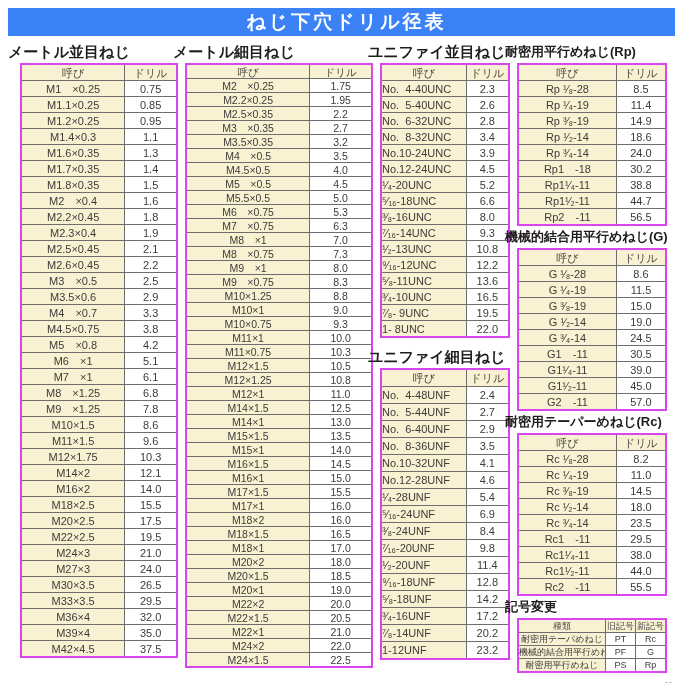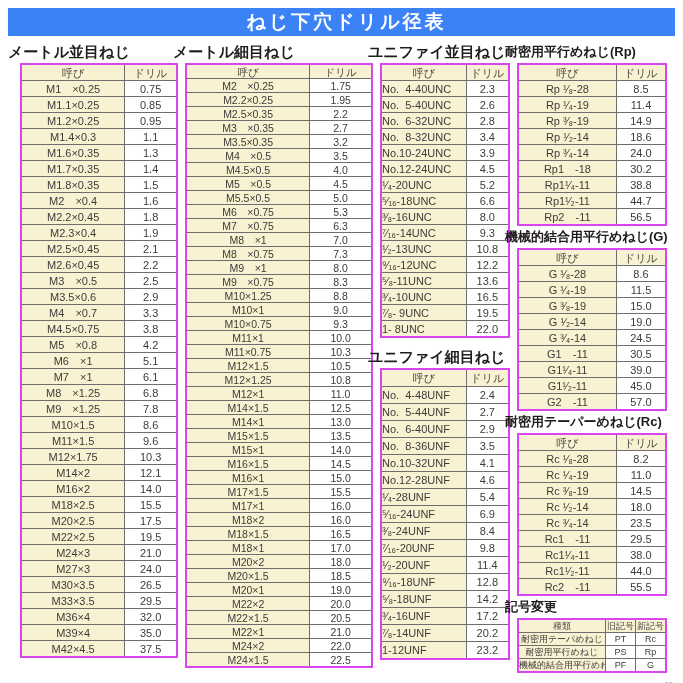--- a/index.html
+++ b/index.html
@@ -721,29 +721,29 @@
             <th>新記号</th>
           </tr>
         </thead>
         <tbody>
             <tr>
               <td class="c-name">耐密用テーパめねじ</td>
               <td class="c-drill">PT</td>
               <td class="c-drill">Rc</td>
             </tr>
             <tr>
+              <td class="c-name">機械的結合用平行めねじ</td>
+              <td class="c-drill">PF</td>
+              <td class="c-drill">G</td>
+            </tr>
+            <tr>
               <td class="c-name">耐密用平行めねじ</td>
               <td class="c-drill">PS</td>
               <td class="c-drill">Rp</td>
             </tr>
-            <tr>
-              <td class="c-name">機械的結合用平行めねじ</td>
-              <td class="c-drill">PF</td>
-              <td class="c-drill">G</td>
-            </tr>
           </tbody>
       </table>
     </div>
 
   </div>
 
   <div class="footer-mark">--</div>
 </div>
 
 </body></html>

